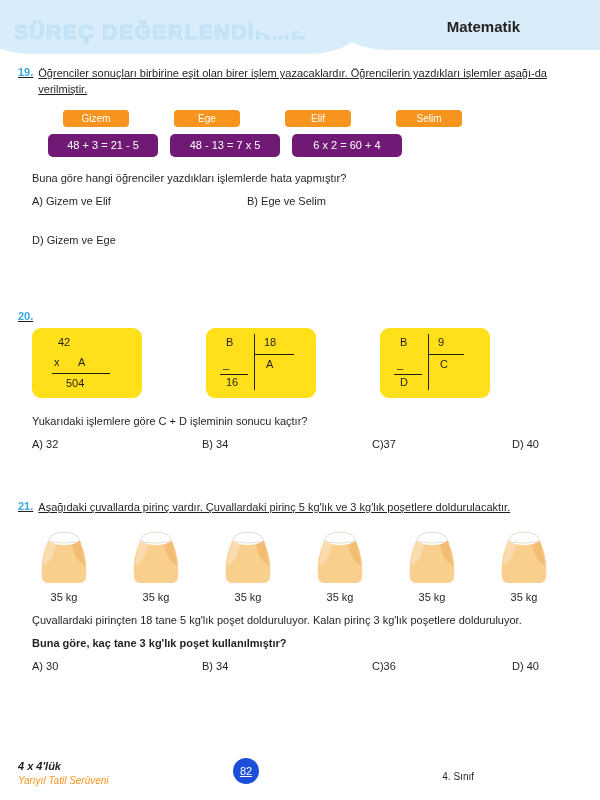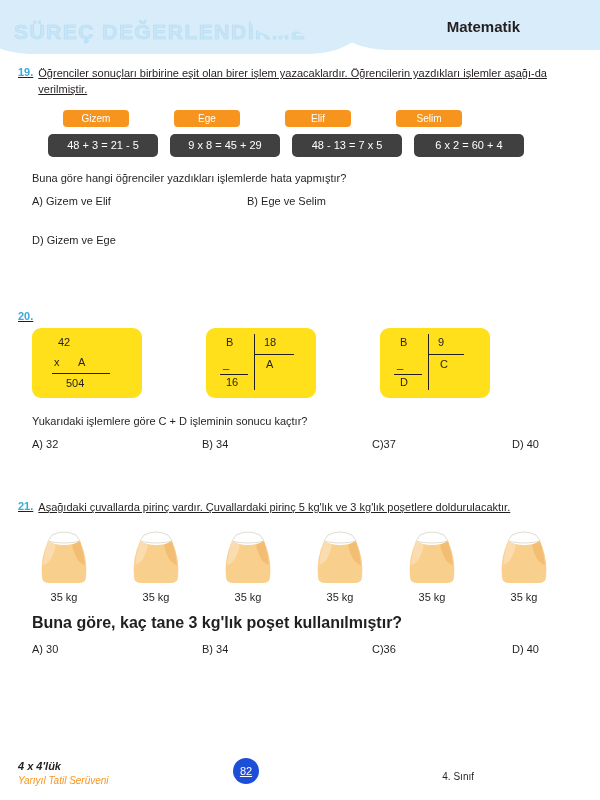--- a/index.html
+++ b/index.html
@@ -150,21 +150,21 @@
     line-height: 17px;
   }
   .ops-row {
     display: flex;
     margin: 7px 0 0 30px;
     gap: 12px;
   }
   .op-chip {
     width: 110px;
     height: 23px;
-    background: #404040;
+    background: #701a75;
     border-radius: 5px;
     color: #ffffff;
     font-size: 11px;
     text-align: center;
     line-height: 23px;
   }
   .q19-prompt {
     margin: 15px 0 0 14px;
     font-size: 11px;
   }
@@ -237,21 +237,21 @@
   #q21 { top: 500px; }
   .sacks-row {
     display: flex;
     margin: 9px 0 0 16px;
     gap: 32px;
   }
   .sack-wrap { width: 60px; text-align: center; }
   .sack { width: 60px; height: 62px; position: relative; }
   .kg-label { font-size: 11px; margin-top: 4px; }
   .q21-line1 { margin: 11px 0 0 14px; font-size: 11px; }
-  .q21-line2 { margin: 11px 0 0 14px; font-size: 16px; font-weight: bold; }
+  .q21-line2 { margin: 11px 0 0 14px; font-size: 11px; font-weight: bold; }
 
   
   .footer {
     position: absolute;
     left: 0;
     bottom: 0;
     width: 492px;
     height: 60px;
   }
   .footer-left-1 {
@@ -313,21 +313,20 @@
 
   <div class="names-row">
     <div class="name-chip">Gizem</div>
     <div class="name-chip">Ege</div>
     <div class="name-chip">Elif</div>
     <div class="name-chip">Selim</div>
   </div>
 
   <div class="ops-row">
     <div class="op-chip">48 + 3 = 21 - 5</div>
-    <div class="op-chip">9 x 8 = 45 + 29</div>
     <div class="op-chip">48 - 13 = 7 x 5</div>
     <div class="op-chip">6 x 2 = 60 + 4</div>
   </div>
 
   <div class="q19-prompt">Buna göre hangi öğrenciler yazdıkları işlemlerde hata yapmıştır?</div>
 
   <div class="opts2">
     <div>A) Gizem ve Elif</div>
     <div>B) Ege ve Selim</div>
     <div>D) Gizem ve Ege</div>
@@ -458,20 +457,21 @@
           <path d="M14 16 Q6 34 8 52 Q8 58 16 58 L44 58 Q52 58 52 52 Q54 34 46 16 Q40 20 30 20 Q20 20 14 16 Z" fill="#f9cf8e"></path>
           <path d="M14 16 Q10 28 9 40 Q18 38 22 20 Z" fill="#fbdcae"></path>
           <path d="M46 16 Q50 28 51 40 Q42 38 38 20 Z" fill="#f3bd74"></path>
         </svg>
       </div>
       <div class="kg-label">35 kg</div>
     </div>
 
   </div>
 
+  <div class="q21-line1">Çuvallardaki pirinçten 18 tane 5 kg'lık poşet dolduruluyor. Kalan pirinç 3 kg'lık poşetlere dolduruluyor.</div>
   <div class="q21-line2">Buna göre, kaç tane 3 kg'lık poşet kullanılmıştır?</div>
 
   <div class="opts4">
     <div>A) 30</div>
     <div>B) 34</div>
     <div>C)36</div>
     <div>D) 40</div>
   </div>
 </div>
 

